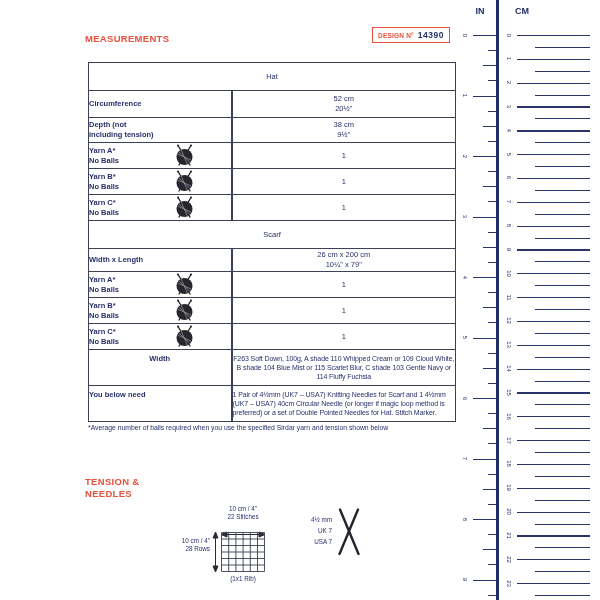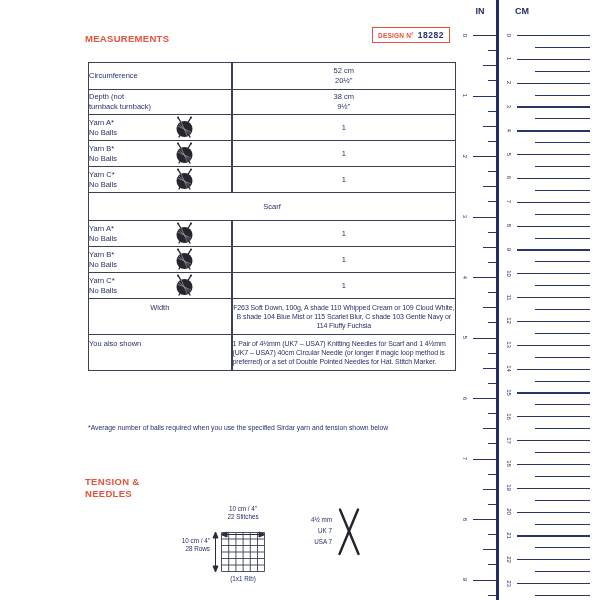--- a/index.html
+++ b/index.html
@@ -14,21 +14,21 @@
   
   .badge{position:absolute;left:372px;top:27px;height:14px;border:1px solid #e8513b;display:flex;align-items:center;justify-content:center;gap:4px;padding:0 5px;background:#fff;}
   .badge .lab{color:#e8513b;font-size:6.5px;font-weight:bold;letter-spacing:.2px;}
   .badge .num{color:#27306a;font-size:8.5px;font-weight:bold;letter-spacing:.5px;}
 
   
   table.meas{position:absolute;left:88px;top:62px;width:367px;border-collapse:collapse;table-layout:fixed;font-size:7.5px;color:#27306a;}
   table.meas{border:1.5px solid #3c4156;}
   table.meas td{border:1px solid #3c4156;vertical-align:middle;padding:0;}
   td.sect{text-align:center;padding-left:52px;height:27px;}
-  td.lbl{padding-left:6px;white-space:pre-line;line-height:1.3;}
+  td.lbl{padding-left:6px;white-space:pre-line;line-height:1.3;font-weight:bold;}
   td.val{border-left:2px solid #3c4156 !important;text-align:center;padding-right:66px;line-height:1.3;}
   td.valtext{border-left:2px solid #3c4156 !important;text-align:left;padding:3px 4px 3px 7px;font-size:7px;letter-spacing:-.1px;line-height:1.32;}
   tr.h28{height:28px;} tr.h27{height:27px;} tr.h25{height:25px;} tr.h26{height:26px;} tr.h23{height:23px;} tr.h36{height:36px;}
   tr.thick td{border-top-width:1.5px;text-align:center;}
   .yarncell{display:flex;align-items:center;}
   .yarncell .ytxt{white-space:pre-line;line-height:1.3;}
   .yarncell .yico{margin-left:auto;margin-right:36px;display:flex;}
 
   .footnote{position:absolute;left:88px;top:424px;font-size:6.8px;color:#27306a;}
 
@@ -58,40 +58,43 @@
 </style>
 </head>
 <body>
 
 <div class="page">
 
   <div class="sec-title meas-title">MEASUREMENTS</div>
 
   <div class="badge">
     <span class="lab">DESIGN N°</span>
-    <span class="num">18282</span>
+    <span class="num">14390</span>
   </div>
 
   <table class="meas">
     <colgroup>
         <col style="width:143px">
         <col style="width:224px">
       </colgroup>
     <tbody>
+        <tr class="h28">
+          <td class="sect" colspan="2">Hat</td>
+        </tr>
 
     <tr class="h27">
       <td class="lbl">Circumference</td>
       <td class="val">
         <div>52 cm</div>
         <div>20½"</div>
       </td>
     </tr>
     <tr class="h25">
       <td class="lbl">Depth (not
-turnback turnback)</td>
+including tension)</td>
       <td class="val">
         <div>38 cm</div>
         <div>9½"</div>
       </td>
     </tr>
 
     <tr class="h26">
       <td class="lbl"><div class="yarncell">
         <span class="ytxt">Yarn A*
 No Balls</span>
@@ -152,20 +155,27 @@
                   <circle cx="17" cy="1.5" r="1" fill="#26262f"></circle>
                 </svg></span>
       </div></td>
       <td class="val">1</td>
     </tr>
 
     <tr class="h28 thick">
           <td class="sect" colspan="2">Scarf</td>
         </tr>
 
+    <tr class="h23">
+      <td class="lbl">Width x Length</td>
+      <td class="val">
+        <div>26 cm x 200 cm</div>
+        <div>10¼" x 79"</div>
+      </td>
+    </tr>
 
     <tr class="h26">
       <td class="lbl"><div class="yarncell">
         <span class="ytxt">Yarn A*
 No Balls</span>
         <span class="yico"><svg width="21" height="23" viewBox="0 0 21 23">
                   <g stroke="#26262f" stroke-width="1.4" stroke-linecap="round">
                     <line x1="4" y1="1.5" x2="16" y2="21"></line>
                     <line x1="17" y1="1.5" x2="5" y2="21"></line>
                   </g>
@@ -222,21 +232,21 @@
                 </svg></span>
       </div></td>
       <td class="val">1</td>
     </tr>
 
     <tr class="h36 thick">
       <td class="lbl" style="vertical-align:top;padding-top:4px;">Width</td>
       <td class="valtext">F263 Soft Down, 100g, A shade 110 Whipped Cream or 109 Cloud White, B shade 104 Blue Mist or 115 Scarlet Blur, C shade 103 Gentle Navy or 114 Fluffy Fuchsia</td>
     </tr>
     <tr class="h36">
-      <td class="lbl" style="vertical-align:top;padding-top:4px;">You also shown</td>
+      <td class="lbl" style="vertical-align:top;padding-top:4px;">You below need</td>
       <td class="valtext">1 Pair of 4½mm (UK7 – USA7) Knitting Needles for Scarf and 1 4½mm (UK7 – USA7) 40cm Circular Needle (or longer if magic loop method is preferred) or a set of Double Pointed Needles for Hat. Stitch Marker.</td>
     </tr>
   </tbody>
     </table>
 
   <div class="footnote">*Average number of balls required when you use the specified Sirdar yarn and tension shown below</div>
 
   <div class="sec-title tension-title">TENSION &amp;
 NEEDLES</div>
 

